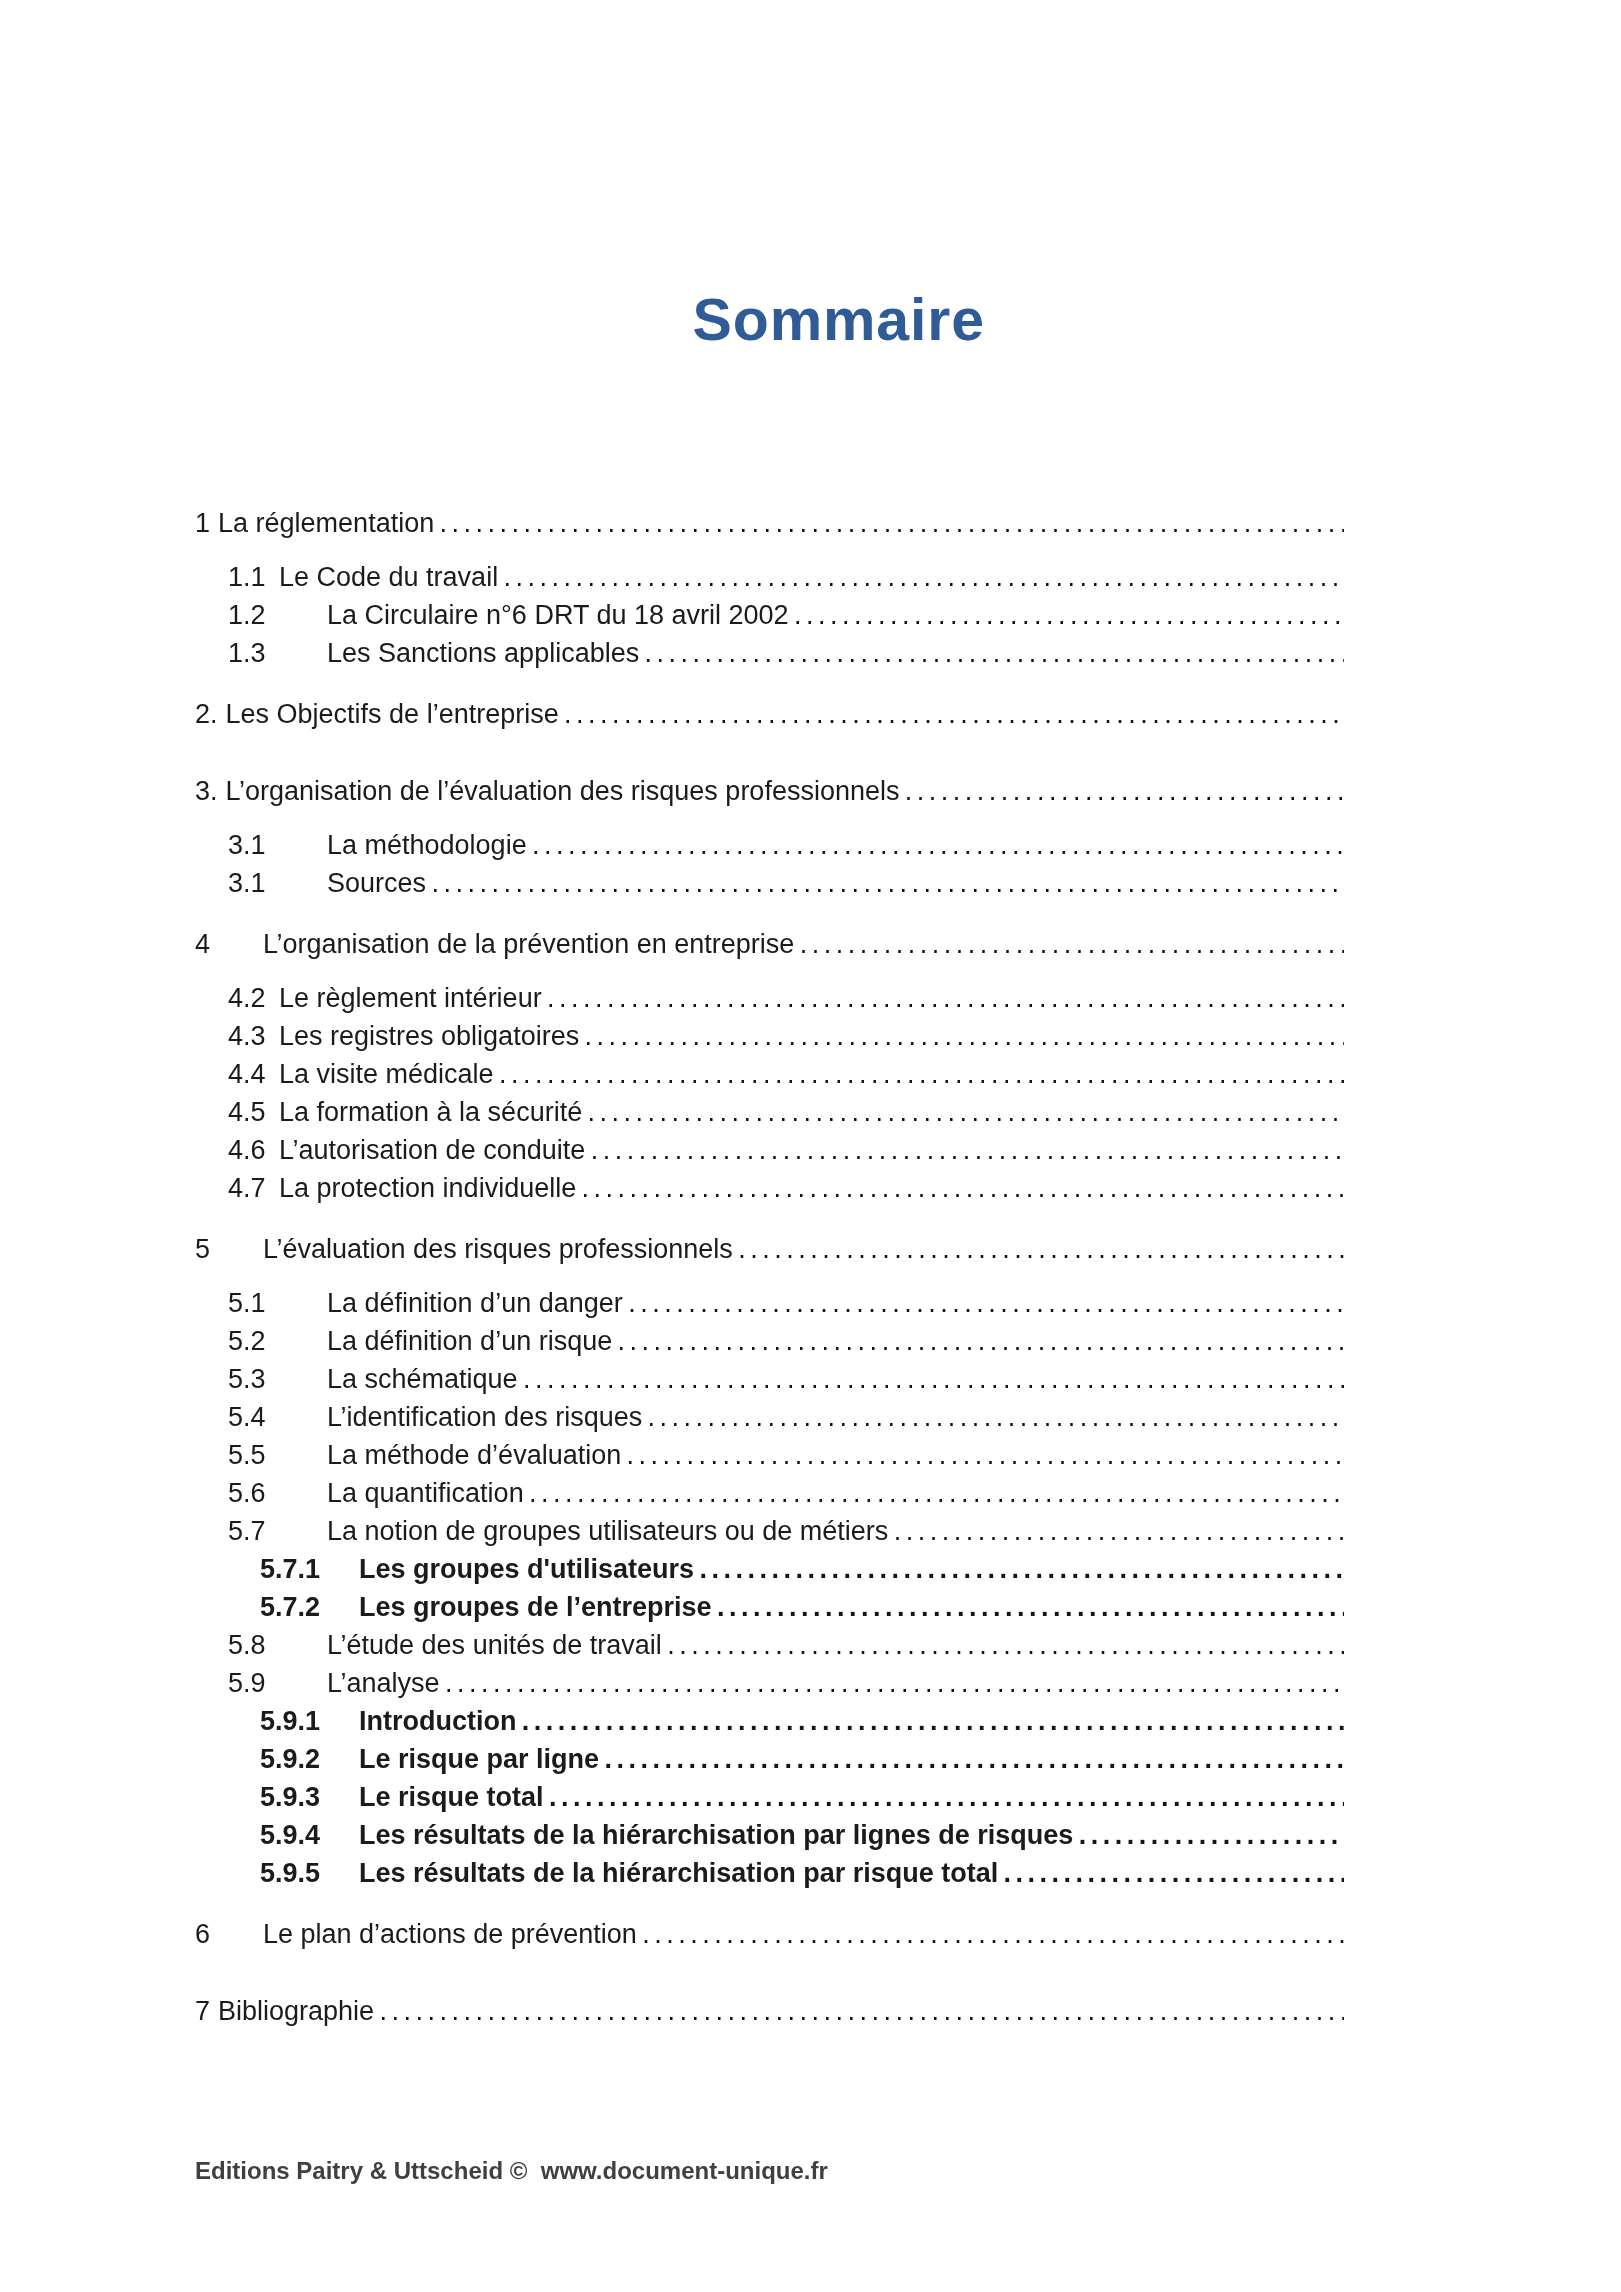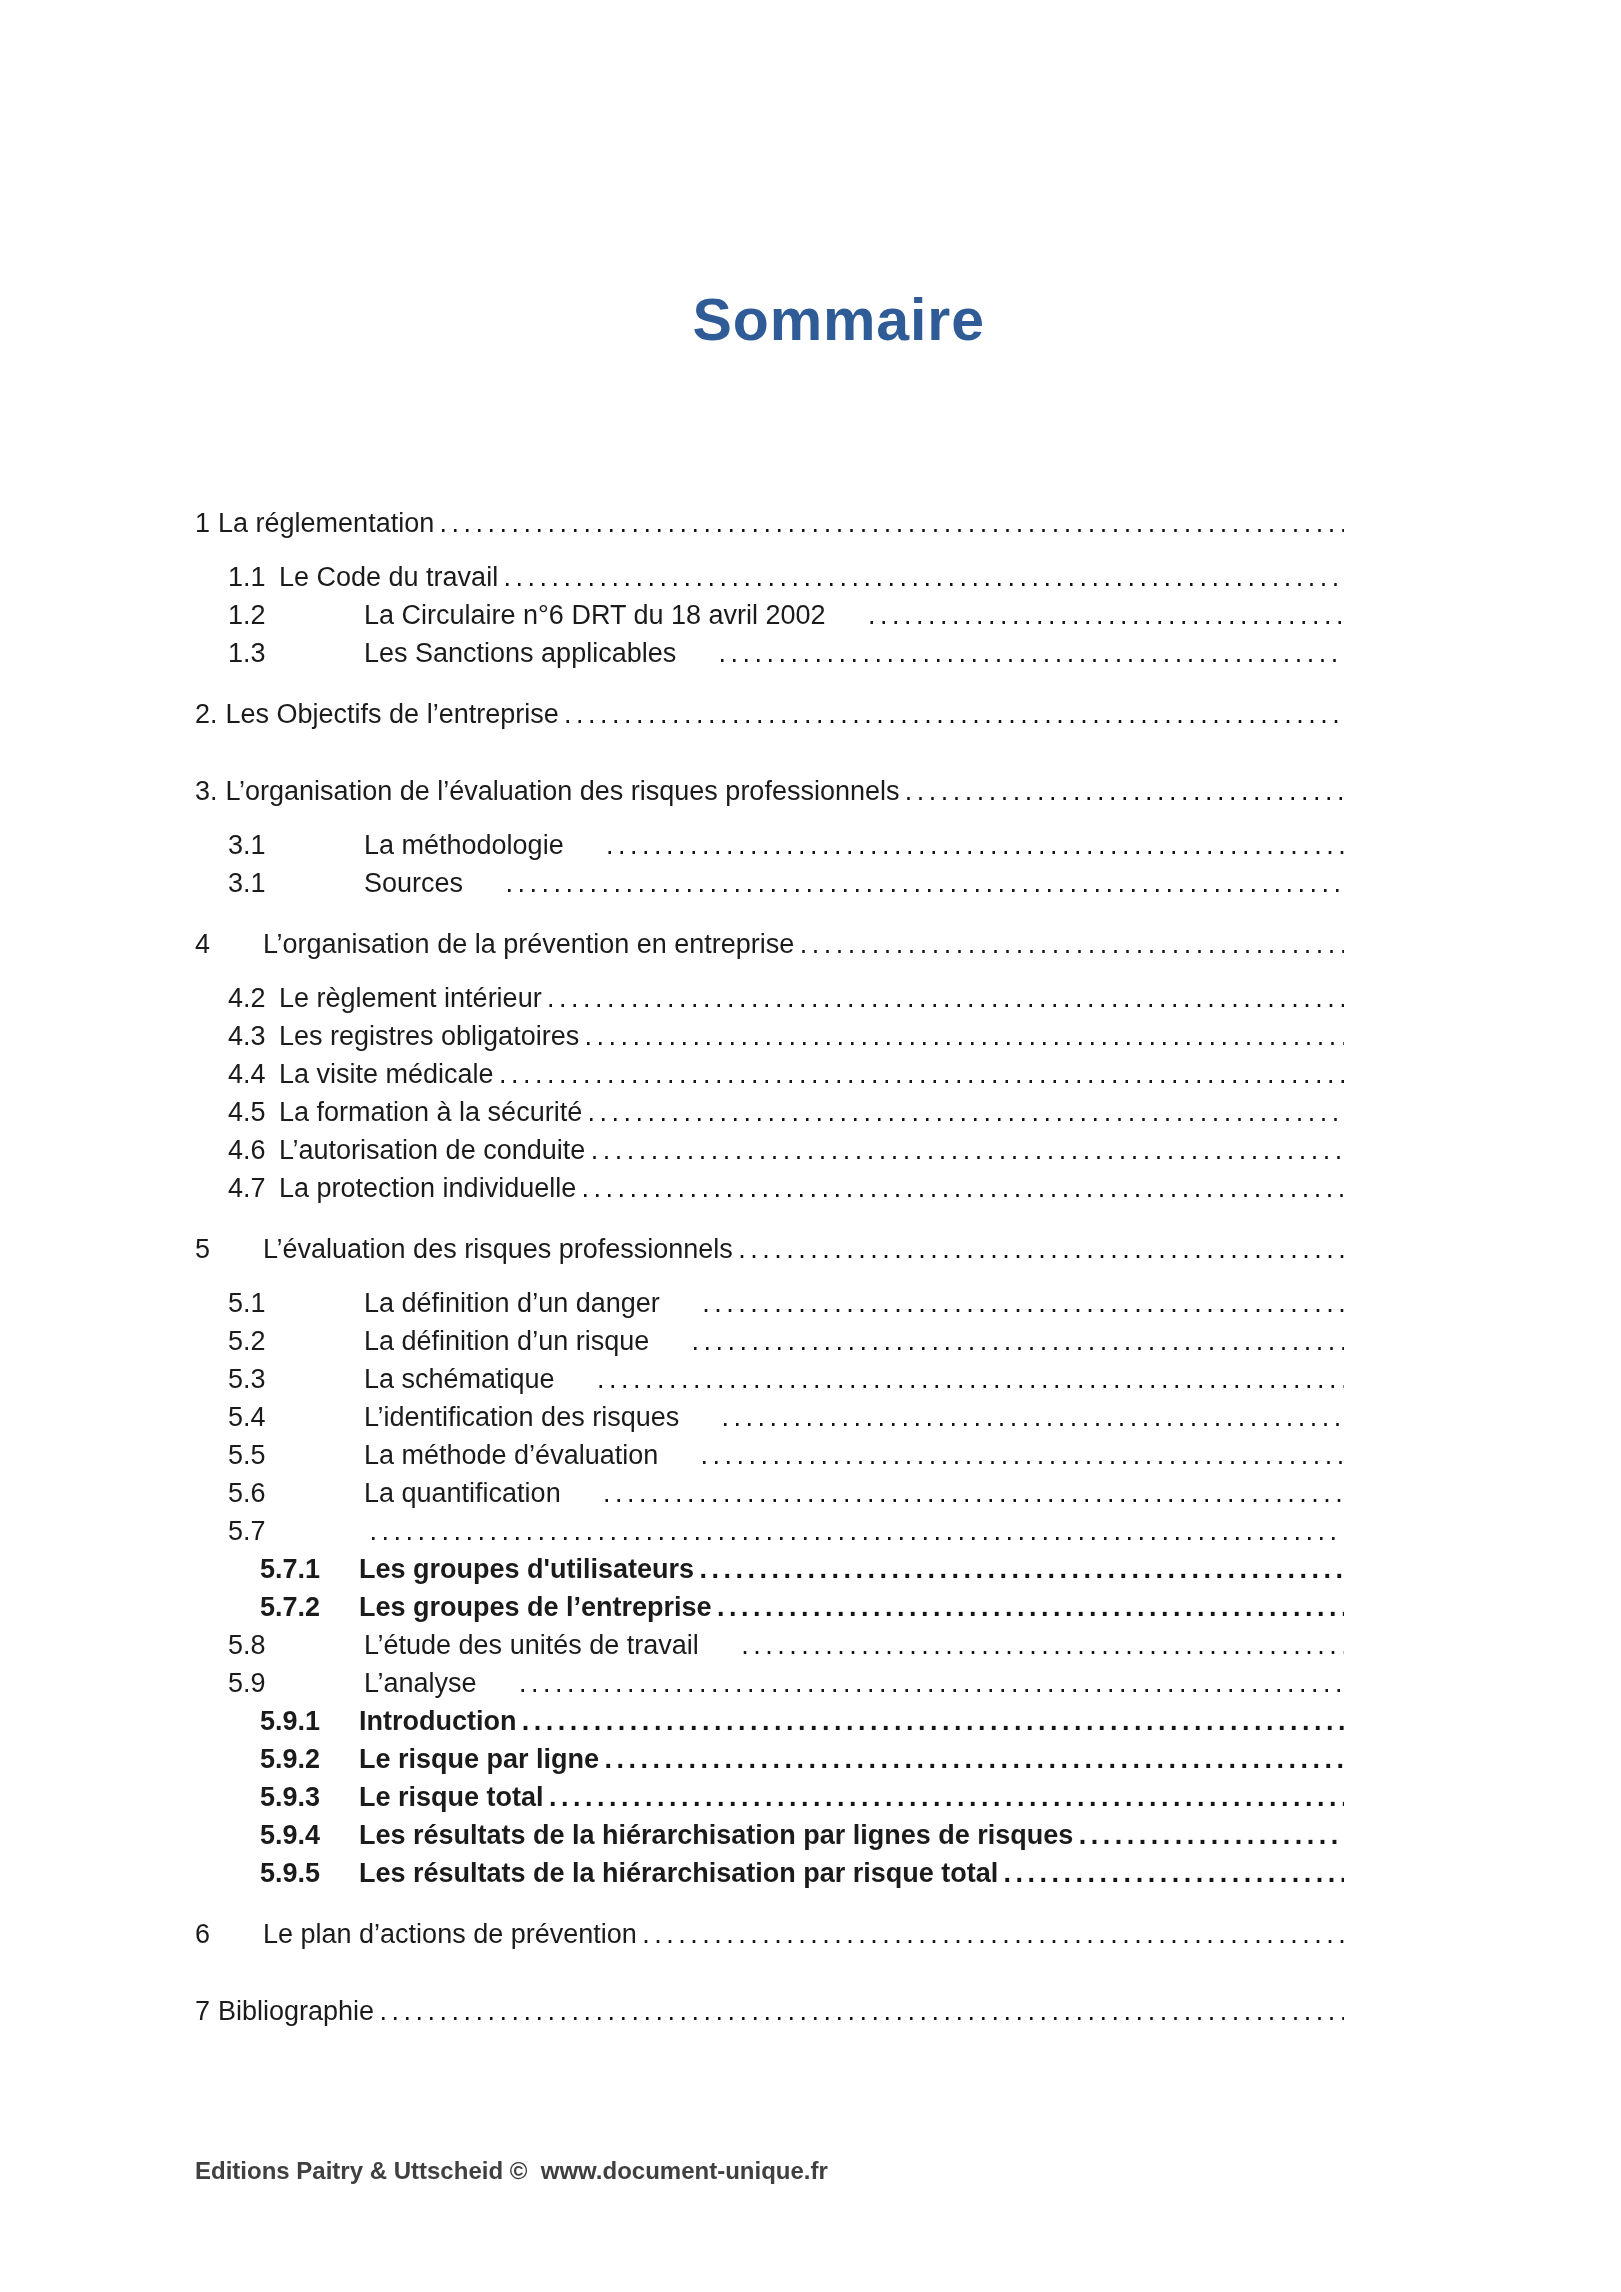--- a/index.html
+++ b/index.html
@@ -51,21 +51,21 @@
   .entry-label {
     flex: 0 0 auto;
   }
   
   .lvl-h1       { padding-left: 0px; }
   .lvl-h1 .entry-num       { margin-right: 8px; }
   .lvl-h1-tab   { padding-left: 0px; }
   .lvl-h1-tab .entry-num   { min-width: 68px; }
   .lvl-sub      { padding-left: 33px; justify-content: flex-end; }
   .lvl-sub .entry-num      { min-width: 51px; }
-  .lvl-sub-tab  { padding-left: 33px; gap: 37px; }
+  .lvl-sub-tab  { padding-left: 33px; }
   .lvl-sub-tab .entry-num  { min-width: 99px; }
   .lvl-subsub   { padding-left: 65px; font-weight: bold; }
   .lvl-subsub .entry-num   { min-width: 99px; }
   
   .leader {
     flex: 1 1 auto;
     overflow: hidden;
     margin-left: 5.4px;
     min-width: 0;
   }
@@ -213,20 +213,21 @@
     <span class="entry-label">La méthode d’évaluation</span>
     <span class="leader"></span>
   </div>
             <div class="toc-row lvl-sub-tab">
     <span class="entry-num">5.6</span>
     <span class="entry-label">La quantification</span>
     <span class="leader"></span>
   </div>
             <div class="toc-row lvl-sub-tab">
     <span class="entry-num">5.7</span>
+    <span class="entry-label">La notion de groupes utilisateurs ou de métiers</span>
     <span class="leader"></span>
   </div>
             <div class="toc-row lvl-subsub">
     <span class="entry-num">5.7.1</span>
     <span class="entry-label">Les groupes d'utilisateurs</span>
     <span class="leader"></span>
   </div>
             <div class="toc-row lvl-subsub">
     <span class="entry-num">5.7.2</span>
     <span class="entry-label">Les groupes de l’entreprise</span>

